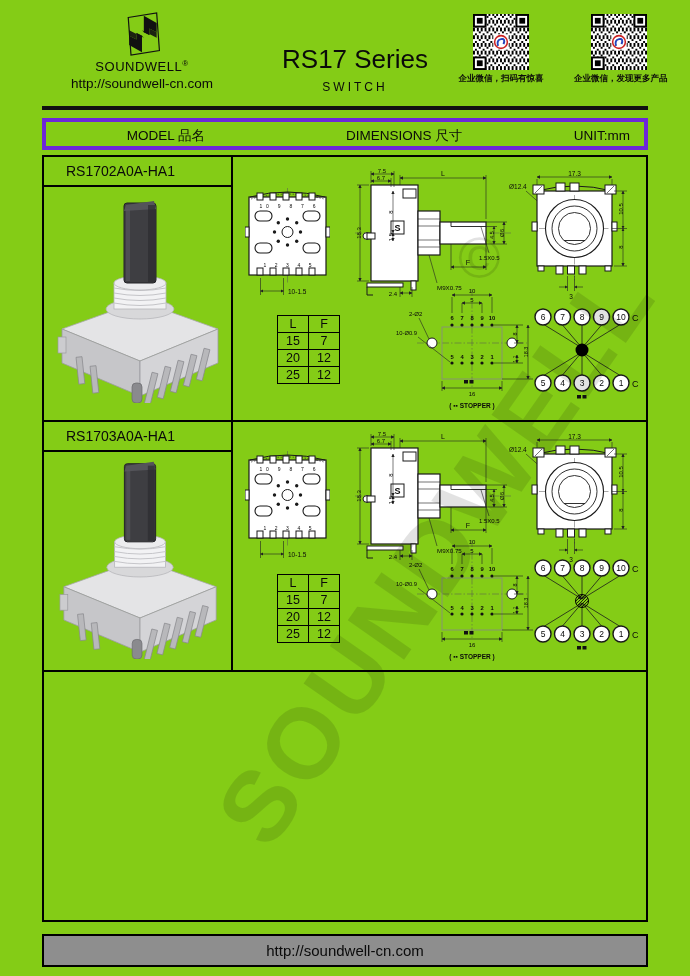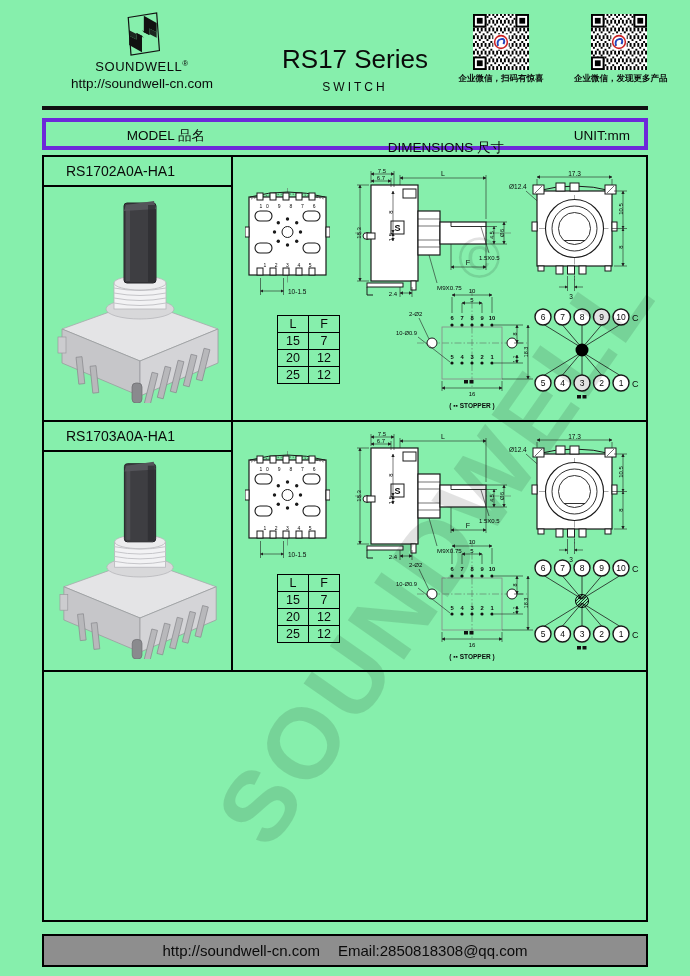--- a/index.html
+++ b/index.html
@@ -1,37 +1,37 @@
 <!DOCTYPE html>
 <html><head>
 <meta charset="utf-8">
 <style>
   html,body{margin:0;padding:0;background:#fff;}
-  .page{position:relative;width:690px;height:976px;background:#86efac;overflow:hidden;
+  .page{position:relative;width:690px;height:976px;background:#84cc16;overflow:hidden;
         font-family:"Liberation Sans",sans-serif;color:#0a0a0a;}
   
   .logo-block{position:absolute;left:44px;top:10px;width:196px;text-align:center;}
   .logo-block svg{display:block;margin:0 auto;}
   .company{font-size:13px;letter-spacing:.5px;margin-top:1px;}
   .company sup{font-size:8px;}
   .site{font-size:13.5px;margin-top:2px;}
   .title-block{position:absolute;left:250px;top:44px;width:210px;text-align:center;}
   .title{font-size:26px;}
   .subtitle{font-size:12px;letter-spacing:3px;margin-top:5px;}
   .qr-block{position:absolute;left:456px;top:14px;display:flex;gap:28px;}
   .qr-fig{width:90px;text-align:center;}
   .qr-fig svg{display:block;margin:0 auto;}
   .qr-cap{font-size:8.5px;font-weight:bold;margin-top:3px;white-space:nowrap;}
   .toprule{position:absolute;left:42px;top:106px;width:606px;height:4px;background:#111;}
   
   .spec-header{position:absolute;left:42px;top:118px;width:606px;height:32px;
                border:4px solid #6d28d9;box-sizing:border-box;font-size:13.5px;}
   .spec-header span{position:absolute;top:0;line-height:28px;}
   .sh-model{left:0;width:240px;text-align:center;}
-  .sh-dim{left:300px;width:200px;text-align:center;margin-top:12px;}
+  .sh-dim{left:300px;width:200px;}
   .sh-unit{right:14px;margin-left:20px;}
   
   .spec-table{position:absolute;left:42px;top:155px;width:606px;height:767px;
               border:2px solid #000;box-sizing:border-box;}
   .vdivider{position:absolute;left:187px;top:0;width:2px;height:513px;background:#000;}
   .row{position:absolute;left:0;width:602px;box-sizing:border-box;}
   #row1{top:0;height:263px;}
   #row2{top:263px;height:250px;border-top:2px solid #000;text-decoration:underline;}
   #row3{top:513px;height:250px;border-top:2px solid #000;}
   .mcell{position:absolute;left:0;top:0;width:187px;height:30px;border-bottom:2px solid #000;
@@ -762,16 +762,15 @@
     </div>
 
     <div class="row" id="row3"></div>
   </div>
 
   <div class="watermark">SOUNDWELL</div>
   <div class="wm-copy">©</div>
 
   <div class="footer">
     <span>http://soundwell-cn.com</span>
-    <span>Email:2850818308@qq.com</span>
   </div>
 
 </div>
 
 </body></html>

